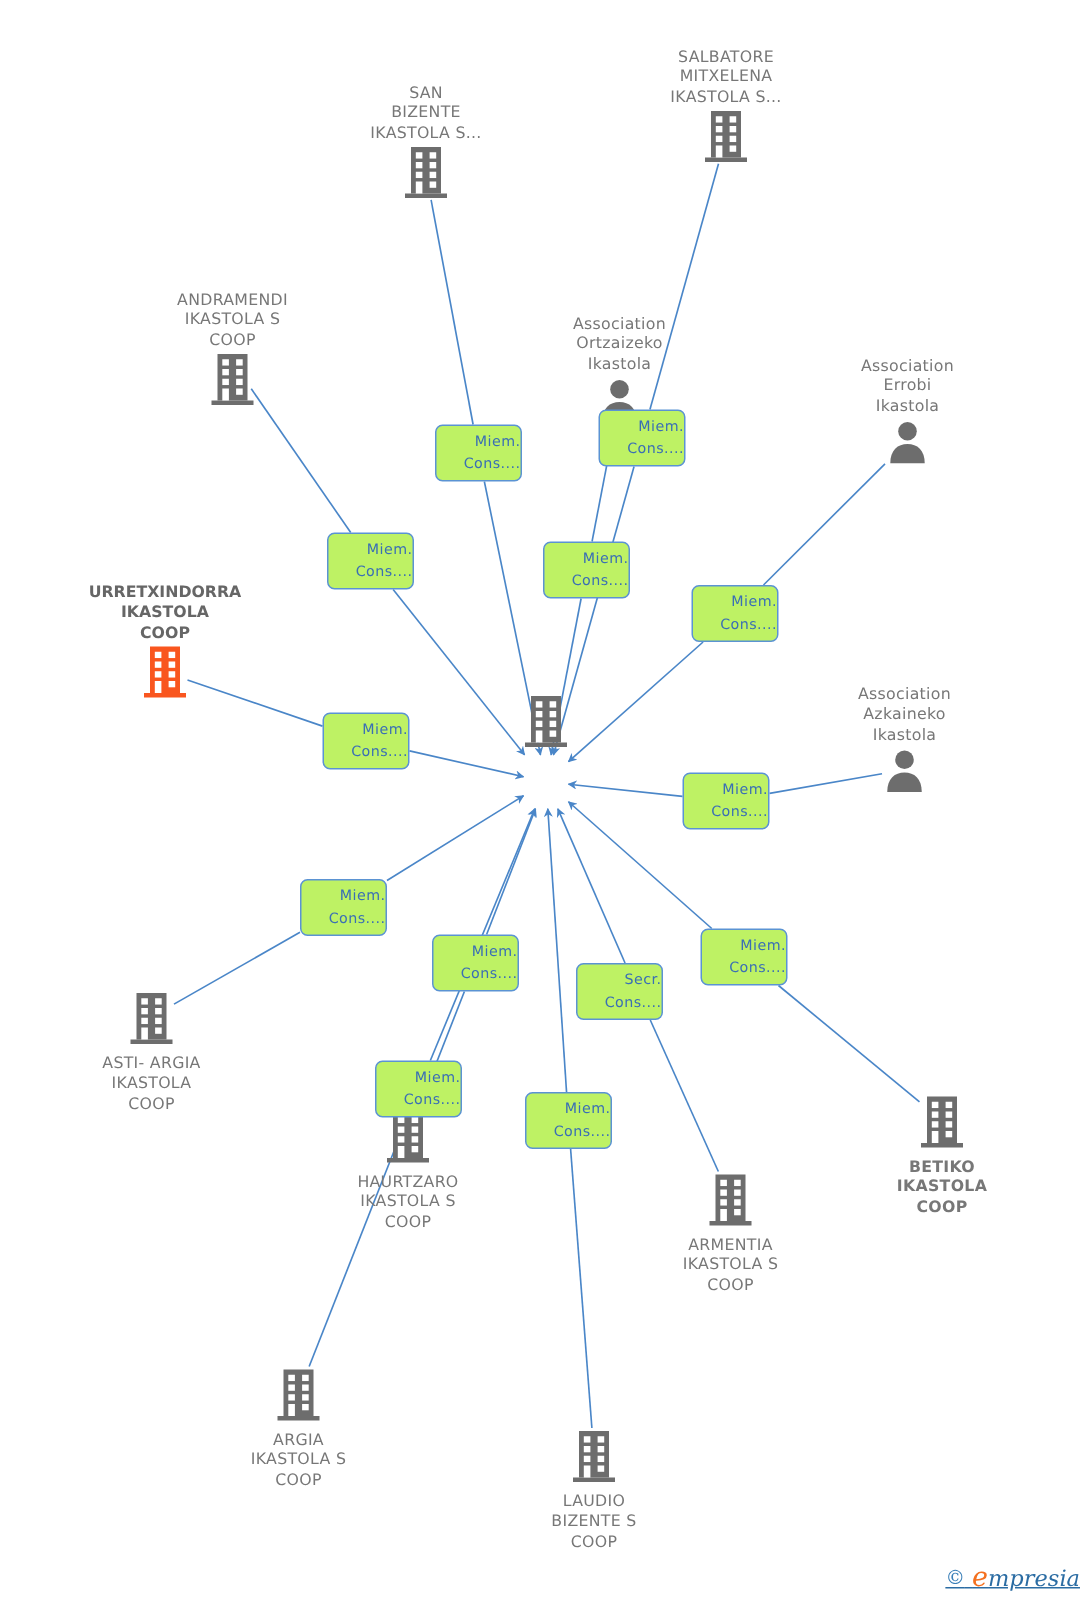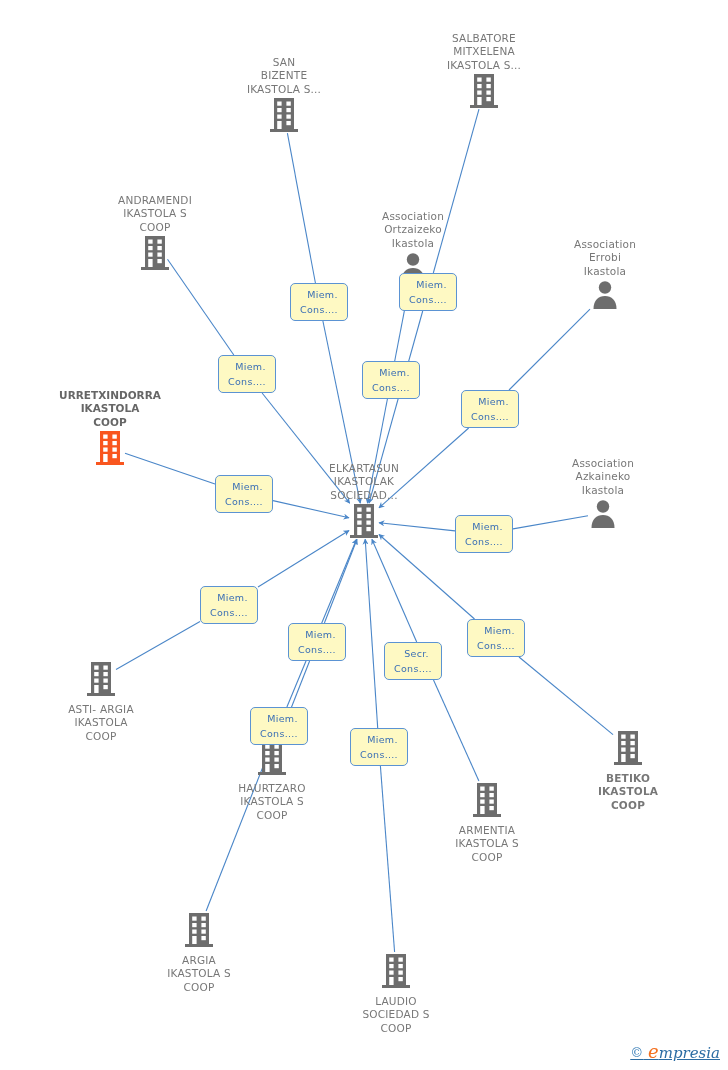--- a/index.html
+++ b/index.html
@@ -43,28 +43,28 @@
     font-weight: bold;
     letter-spacing: 0px;
   }
   .node .icon {
     display: block;
     margin: 1px auto 0 auto;
   }
   .node.below .icon { margin-bottom: 2px; }
   .edge-label {
     position: absolute;
-    background: #fef9c3;
+    background: #bef264;
     border: 1px solid #5b93d3;
     border-radius: 5px;
     color: #3a6fb5;
     font-size: 9.5px;
     line-height: 15px;
     padding: 3px 0 3px 0;
-    text-align: center;
+    text-align: right;
     box-sizing: border-box;
     width: 58px;
     height: 38px;
     white-space: pre-line;
     text-indent: 7px;
     letter-spacing: 0.3px;
   }
   #watermark {
     position: absolute;
     right: 8px;
@@ -209,23 +209,20 @@
             <rect x="17.4" y="4.5" width="4.4" height="4.2" fill="#fff"></rect>
             <rect x="8.2" y="11" width="4.4" height="4.2" fill="#fff"></rect>
             <rect x="17.4" y="11" width="4.4" height="4.2" fill="#fff"></rect>
             <rect x="8.2" y="17.5" width="4.4" height="4.2" fill="#fff"></rect>
             <rect x="17.4" y="17.5" width="4.4" height="4.2" fill="#fff"></rect>
             <rect x="8.2" y="24" width="4.4" height="8" fill="#fff"></rect>
             <rect x="17.4" y="24" width="4.4" height="4.2" fill="#fff"></rect>
           </svg></span>
       </div>
       <div class="node" style="left: 364px; top: 462px;">
-        <div class="label">ELKARTASUN
-IKASTOLAK
-SOCIEDAD...</div>
         <span class="icon"><svg width="30" height="36" viewBox="0 0 30 36" xmlns="http://www.w3.org/2000/svg">
             <rect x="5" y="1" width="20" height="31" fill="#6d6d6d"></rect>
             <rect x="1" y="32" width="28" height="3" fill="#6d6d6d"></rect>
             <rect x="8.2" y="4.5" width="4.4" height="4.2" fill="#fff"></rect>
             <rect x="17.4" y="4.5" width="4.4" height="4.2" fill="#fff"></rect>
             <rect x="8.2" y="11" width="4.4" height="4.2" fill="#fff"></rect>
             <rect x="17.4" y="11" width="4.4" height="4.2" fill="#fff"></rect>
             <rect x="8.2" y="17.5" width="4.4" height="4.2" fill="#fff"></rect>
             <rect x="17.4" y="17.5" width="4.4" height="4.2" fill="#fff"></rect>
             <rect x="8.2" y="24" width="4.4" height="8" fill="#fff"></rect>
@@ -333,21 +330,21 @@
             <rect x="8.2" y="4.5" width="4.4" height="4.2" fill="#fff"></rect>
             <rect x="17.4" y="4.5" width="4.4" height="4.2" fill="#fff"></rect>
             <rect x="8.2" y="11" width="4.4" height="4.2" fill="#fff"></rect>
             <rect x="17.4" y="11" width="4.4" height="4.2" fill="#fff"></rect>
             <rect x="8.2" y="17.5" width="4.4" height="4.2" fill="#fff"></rect>
             <rect x="17.4" y="17.5" width="4.4" height="4.2" fill="#fff"></rect>
             <rect x="8.2" y="24" width="4.4" height="8" fill="#fff"></rect>
             <rect x="17.4" y="24" width="4.4" height="4.2" fill="#fff"></rect>
           </svg></span>
         <div class="label">LAUDIO
-SOCIEDAD S
+BIZENTE S
 COOP</div>
       </div>
     </div>
   <div id="labels-layer">
       <div class="edge-label" style="left: 290px; top: 283px;">Miem.
 Cons....</div>
       <div class="edge-label" style="left: 399px; top: 273px;">Miem.
 Cons....</div>
       <div class="edge-label" style="left: 218px; top: 355px;">Miem.
 Cons....</div>

